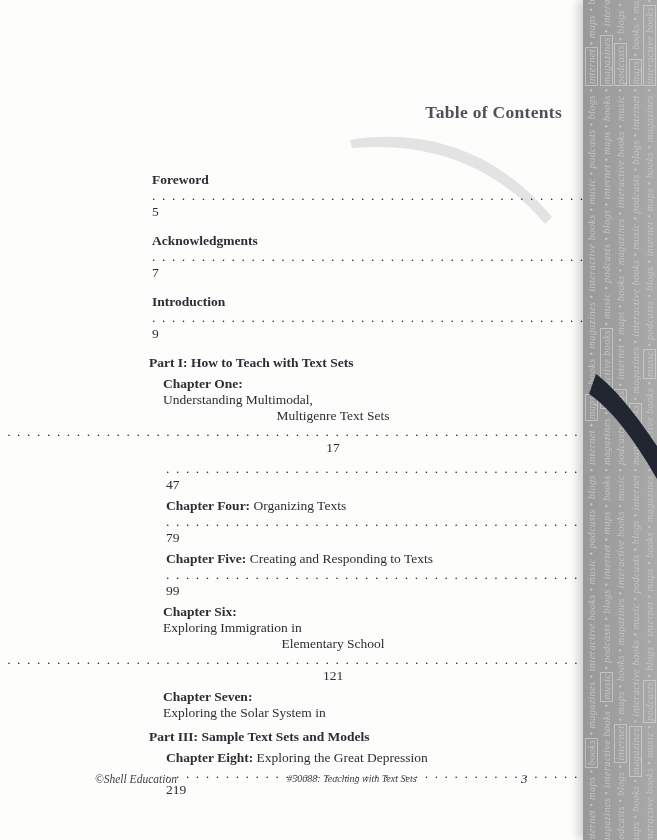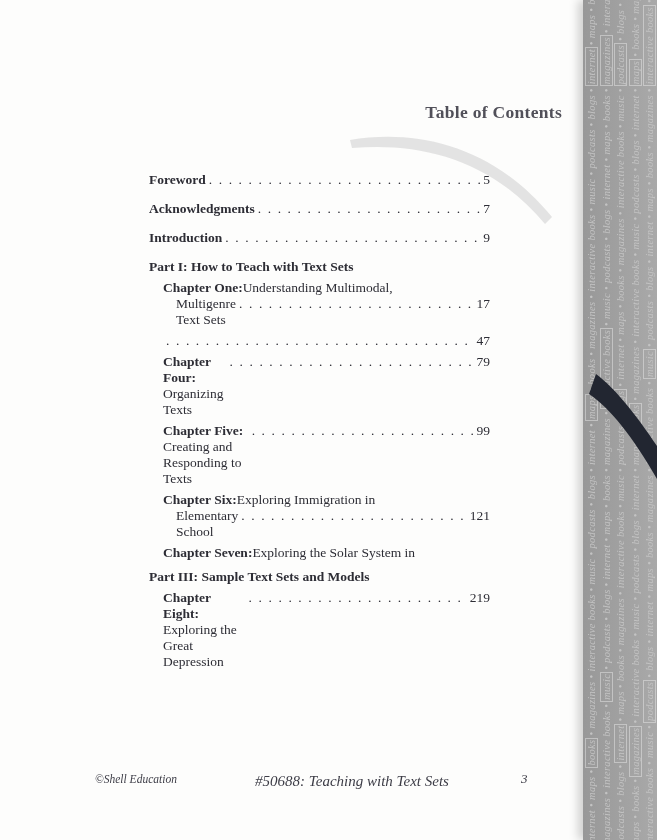--- a/index.html
+++ b/index.html
@@ -12,27 +12,27 @@
     background:var(--paper);
     font-family:"Liberation Serif", serif;
     color:var(--text);
   }
   .title{
     position:absolute;top:102px;right:95px;
     font-size:17.5px;font-weight:bold;letter-spacing:.3px;color:var(--title);
   }
   .swoosh{position:absolute;left:340px;top:126px;width:215px;height:105px;}
   .toc{position:absolute;left:149px;top:172px;width:341px;}
-  .trow{display:flex;align-items:baseline;font-size:13.5px;line-height:16px;}
+  .trow{display:flex;align-items:baseline;font-size:13.5px;line-height:16px;flex-direction:column;}
   .front{margin-bottom:13px;}
   .front .lbl{font-weight:bold;}
   .heading{font-weight:bold;font-size:13.5px;line-height:16px;margin:8px 0 5px 0;}
   .item{margin-left:14px;margin-bottom:5px;}
   .item .prefix{font-weight:bold;}
-  .wrapline{margin-left:13px;}
+  .wrapline{margin-left:13px;align-items:center;}
   .leader{flex:1 1 auto;overflow:hidden;white-space:nowrap;margin:0 3px;min-width:8px;}
   .leader::after{
     letter-spacing:1.6px;
     content:". . . . . . . . . . . . . . . . . . . . . . . . . . . . . . . . . . . . . . . . . . . . . . . . . . . . . . . . . . . . . . . . . . . . . .";
   }
   .pg{white-space:nowrap;}
   .strip{
     position:absolute;top:0;right:0;width:74px;height:840px;overflow:hidden;
     background:linear-gradient(90deg,var(--strip-bg1),var(--strip-bg2));
     box-shadow:-5px 0 9px rgba(0,0,0,.18);
@@ -40,21 +40,21 @@
   .spine-col{
     position:absolute;top:845px;transform-origin:0 0;transform:rotate(-90deg);
     white-space:nowrap;font-style:italic;font-size:10.5px;letter-spacing:.3px;
     line-height:13px;color:var(--strip-text);
   }
   .spine-col .boxed{outline:1px solid rgba(240,240,240,.45);padding:0 1px;}
   .spine-col .sep{padding:0 3px;}
   .ribbon{position:absolute;left:0;top:0;width:74px;height:840px;}
   .footer{position:absolute;font-style:italic;color:#3c3c46;}
   .footer-left{left:95px;top:773px;font-size:11.5px;}
-  .footer-center{left:352px;top:773px;transform:translateX(-50%);font-size:15px;white-space:nowrap;}
+  .footer-center{left:352px;top:773px;transform:translateX(-50%);font-size:10px;white-space:nowrap;}
   .footer-page{left:521px;top:771px;font-size:13px;}
 </style>
 </head>
 <body>
 
 <div class="title">Table of Contents</div>
 
 <svg class="swoosh" viewBox="0 0 215 105" aria-hidden="true">
   <path d="M 10 14 C 75 3, 152 18, 212 91 L 205 98 C 151 33, 80 16, 12 22 Z" fill="var(--swoosh)" opacity="0.8"></path>
 </svg>

